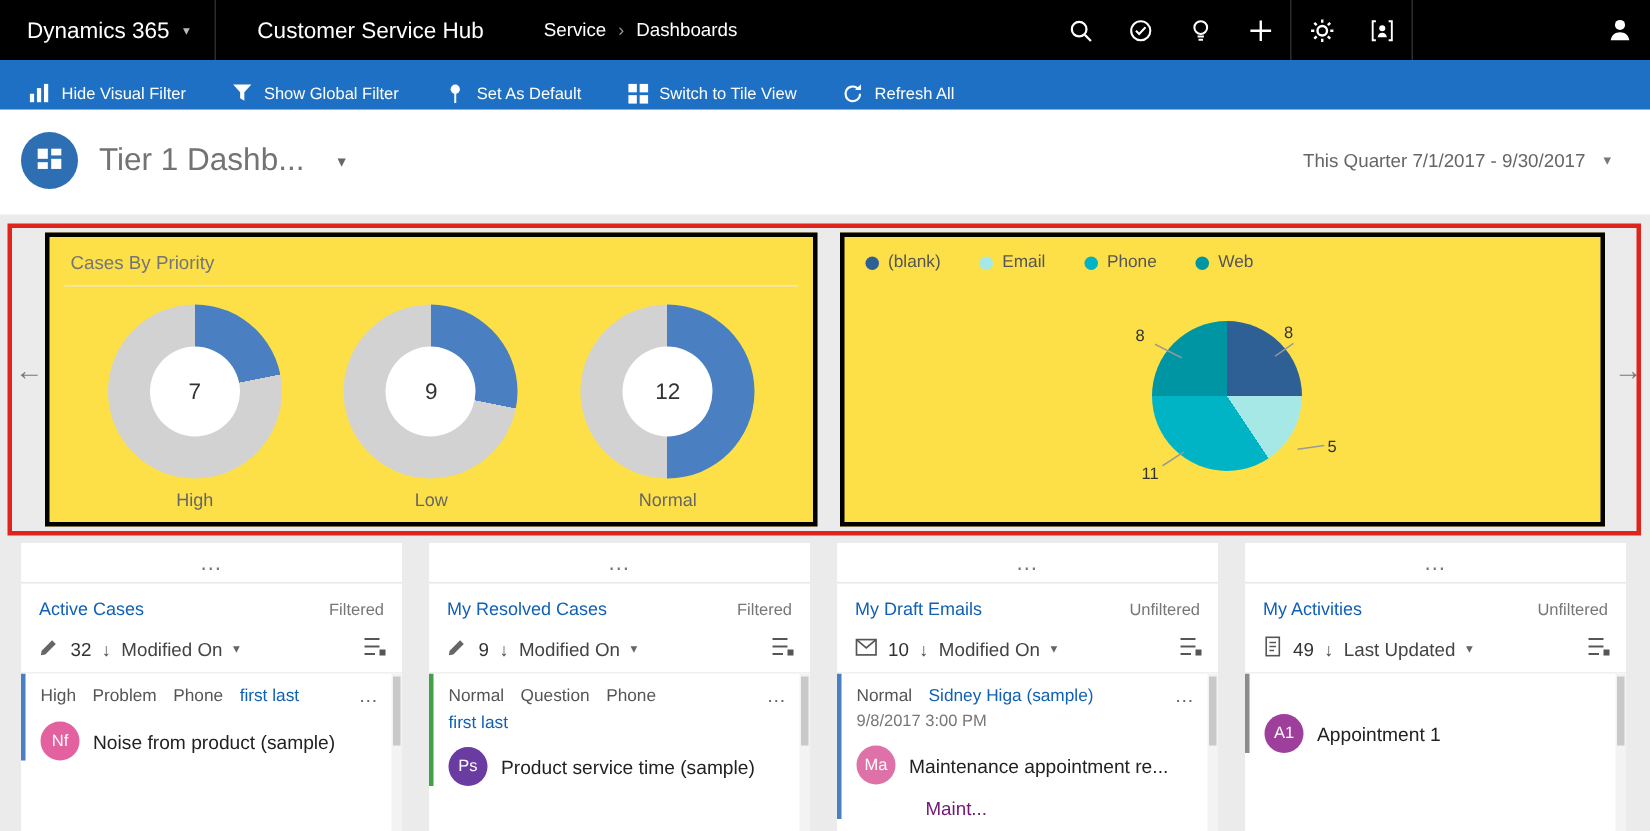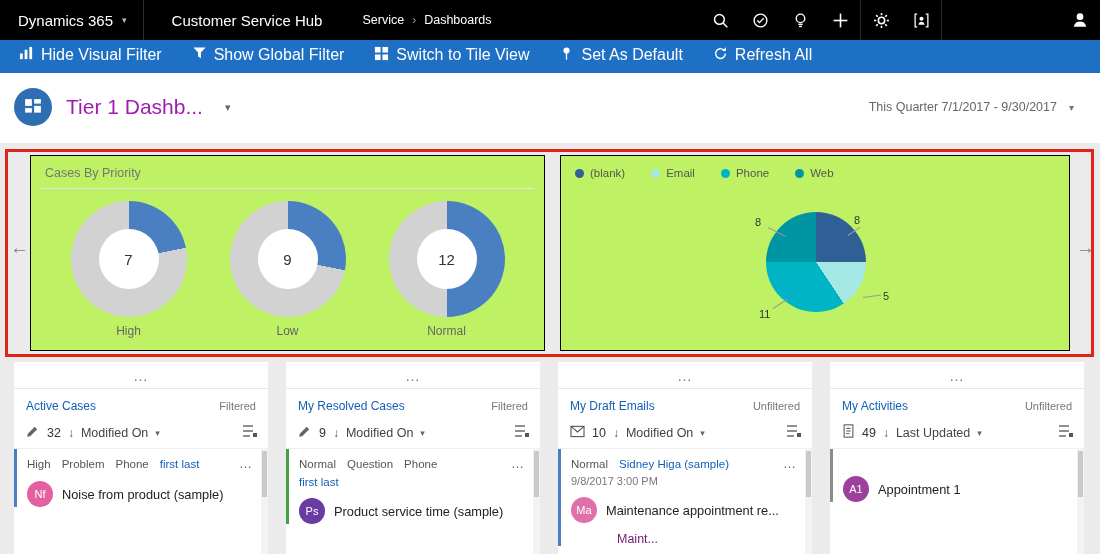--- a/index.html
+++ b/index.html
@@ -18,39 +18,39 @@
   .crumbs .sep{color:#9a9a9a;font-size:12px;}
   .top-icons{position:absolute;right:0;top:0;height:40px;display:flex;align-items:center;}
   .tbtn{width:40px;height:40px;display:flex;align-items:center;justify-content:center;cursor:pointer;}
   .tdiv{width:1px;height:40px;background:#2c2c2c;}
   .tspacer{width:118px;height:40px;}
   .tbtn svg{display:block;}
 
   
   .commandbar{position:absolute;top:40px;left:0;right:0;height:33px;background:var(--commandbar,#1e70c4);
     display:flex;align-items:center;color:#fff;padding-left:4px;z-index:20;}
-  .cmd{display:flex;gap:7px;font-size:16px;padding:0 15px;height:100%;cursor:pointer;margin-top:12px;}
+  .cmd{display:flex;align-items:center;gap:7px;font-size:11px;padding:0 15px;height:100%;cursor:pointer;margin-top:12px;}
   .cmd svg{display:block;}
 
   
   .page-header{position:absolute;top:73px;left:0;right:0;height:70px;background:#fff;z-index:10;}
   .ph-left{position:absolute;left:14px;top:15px;display:flex;align-items:center;gap:14px;}
   .dash-circle{width:38px;height:38px;border-radius:50%;background:#2e6fb4;display:flex;
     align-items:center;justify-content:center;}
-  .dash-title{font-size:21px;color:#a21caf;}
+  .dash-title{font-size:21px;color:#737373;}
   .title-chev{font-size:11px;color:#666;margin-left:8px;cursor:pointer;}
   .timeframe{position:absolute;right:26px;top:27px;display:flex;align-items:center;gap:12px;
     font-size:12.5px;color:#666;cursor:pointer;}
   .timeframe .chev{font-size:10px;color:#777;}
 
   
   .band-arrow{position:absolute;top:237px;font-size:19px;color:#777;cursor:pointer;z-index:15;}
   .band-arrow.left{left:10px;}
   .band-arrow.right{right:5px;}
-  .chart-card{position:absolute;top:155px;height:196px;background:#bef264;border:1px solid #000000;z-index:11;}
+  .chart-card{position:absolute;top:155px;height:196px;background:#fde047;border:3px solid #000000;z-index:11;}
   .card-a{left:30px;width:515px;}
   .card-b{left:560px;width:510px;}
   .chart-title{margin:0 10px;padding:10px 4px 8px;font-size:12.5px;color:#757575;border-bottom:1px solid #e5e5e5;}
   .donut-row{display:flex;justify-content:space-around;padding:12px 18px 0;}
   .donut-wrap{display:flex;flex-direction:column;align-items:center;}
   .donut{width:116px;height:116px;border-radius:50%;position:relative;cursor:pointer;}
   .hole{position:absolute;inset:28px;background:#fff;border-radius:50%;display:flex;
     align-items:center;justify-content:center;font-size:15px;color:#333;}
   .donut-label{margin-top:7px;font-size:12px;color:#666;}
   .legend{display:flex;gap:26px;padding:11px 14px 0;font-size:11.5px;color:#555;align-items:center;}
@@ -185,36 +185,36 @@
       <span>
           <svg width="15" height="15" viewBox="0 0 16 16">
             <path d="M1.5 1.5h13l-5 5.5v6l-3-1.8v-4.2z" fill="#fff"></path>
           </svg>
         </span>
       <span>Show Global Filter</span>
     </div>
     <div class="cmd">
       <span>
           <svg width="15" height="15" viewBox="0 0 16 16" fill="#fff">
+            <circle cx="8" cy="4.8" r="3.3"></circle>
+            <rect x="7.3" y="7.6" width="1.4" height="7"></rect>
+          </svg>
+        </span>
+      <span>Set As Default</span>
+    </div>
+    <div class="cmd">
+      <span>
+          <svg width="15" height="15" viewBox="0 0 16 16" fill="#fff">
             <rect x="1" y="1" width="6" height="6"></rect>
             <rect x="9" y="1" width="6" height="6"></rect>
             <rect x="1" y="9" width="6" height="6"></rect>
             <rect x="9" y="9" width="6" height="6"></rect>
           </svg>
         </span>
       <span>Switch to Tile View</span>
-    </div>
-    <div class="cmd">
-      <span>
-          <svg width="15" height="15" viewBox="0 0 16 16" fill="#fff">
-            <circle cx="8" cy="4.8" r="3.3"></circle>
-            <rect x="7.3" y="7.6" width="1.4" height="7"></rect>
-          </svg>
-        </span>
-      <span>Set As Default</span>
     </div>
     <div class="cmd">
       <span>
           <svg width="15" height="15" viewBox="0 0 16 16">
             <path d="M13.2 8a5.2 5.2 0 1 1-1.6-3.7" fill="none" stroke="#fff" stroke-width="1.5"></path>
             <path d="M13.8 1.2v4.2h-4.2z" fill="#fff"></path>
           </svg>
         </span>
       <span>Refresh All</span>
     </div>

